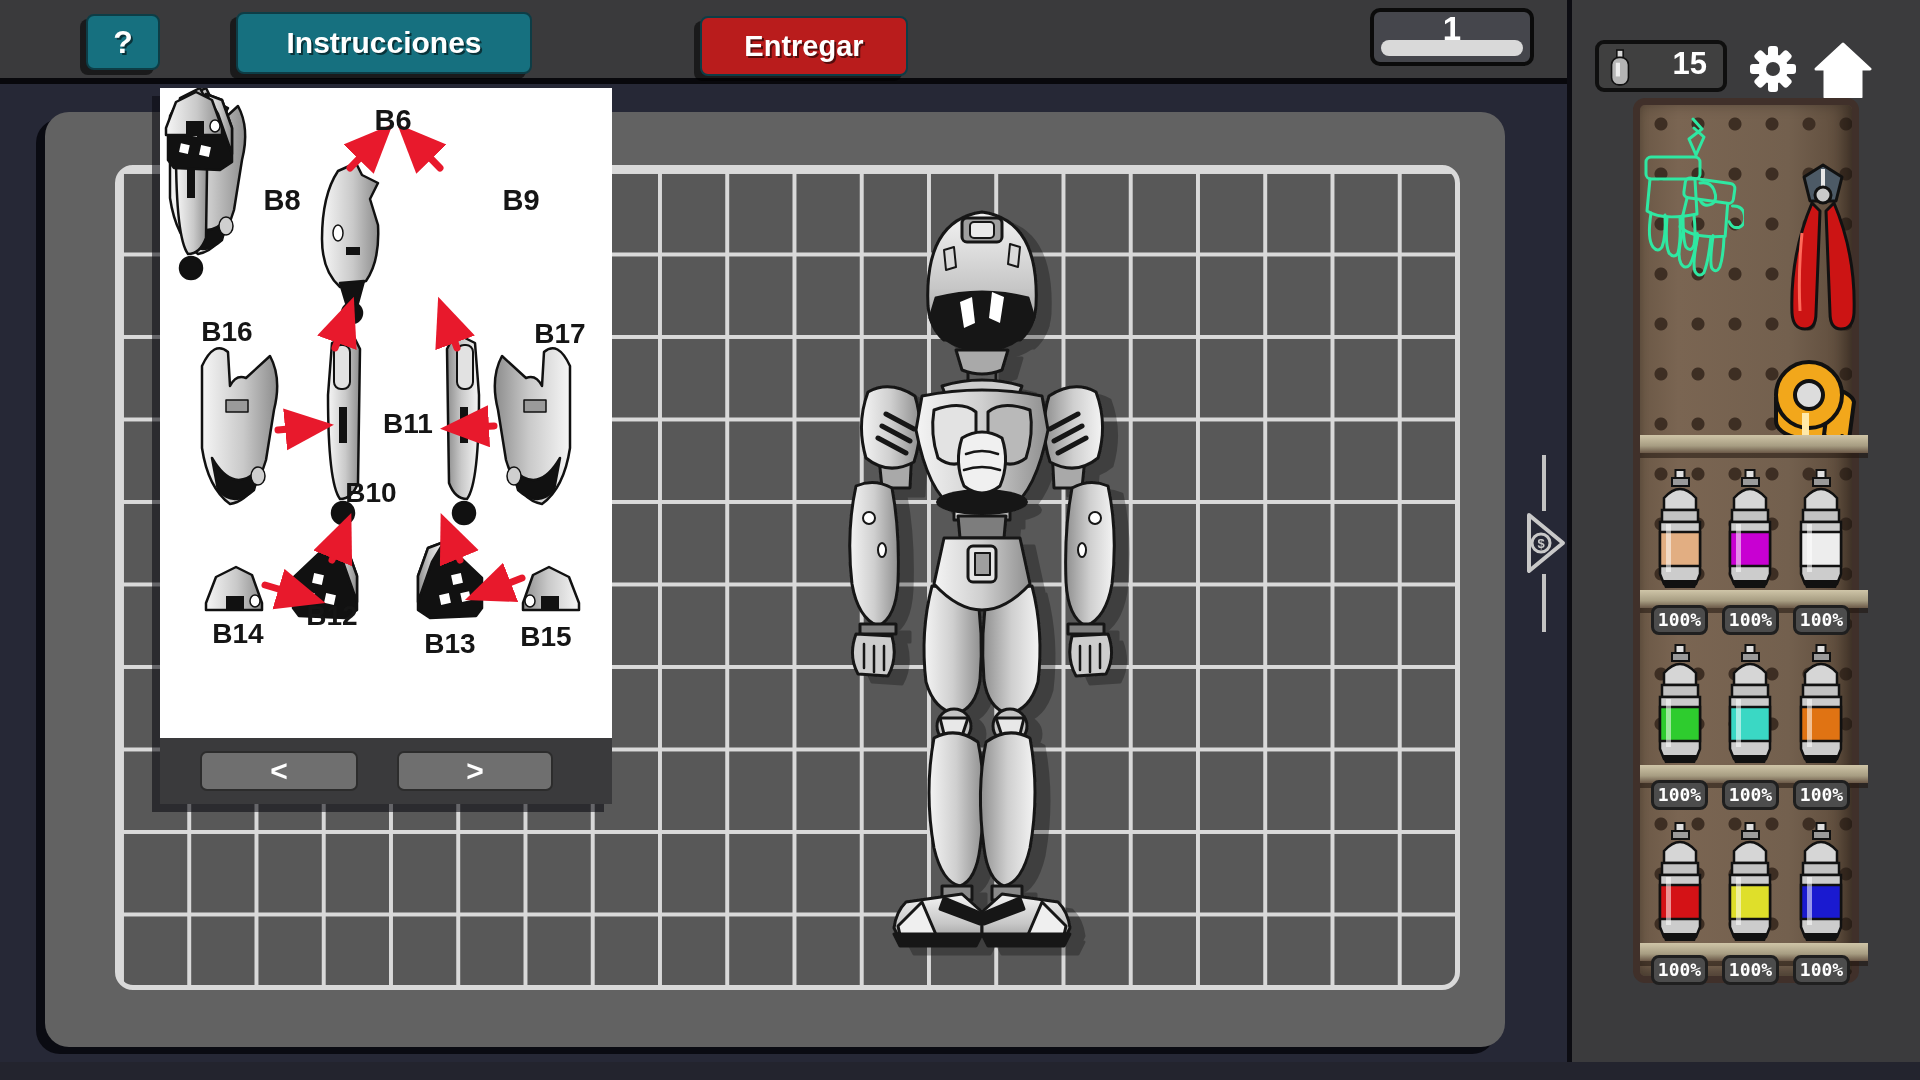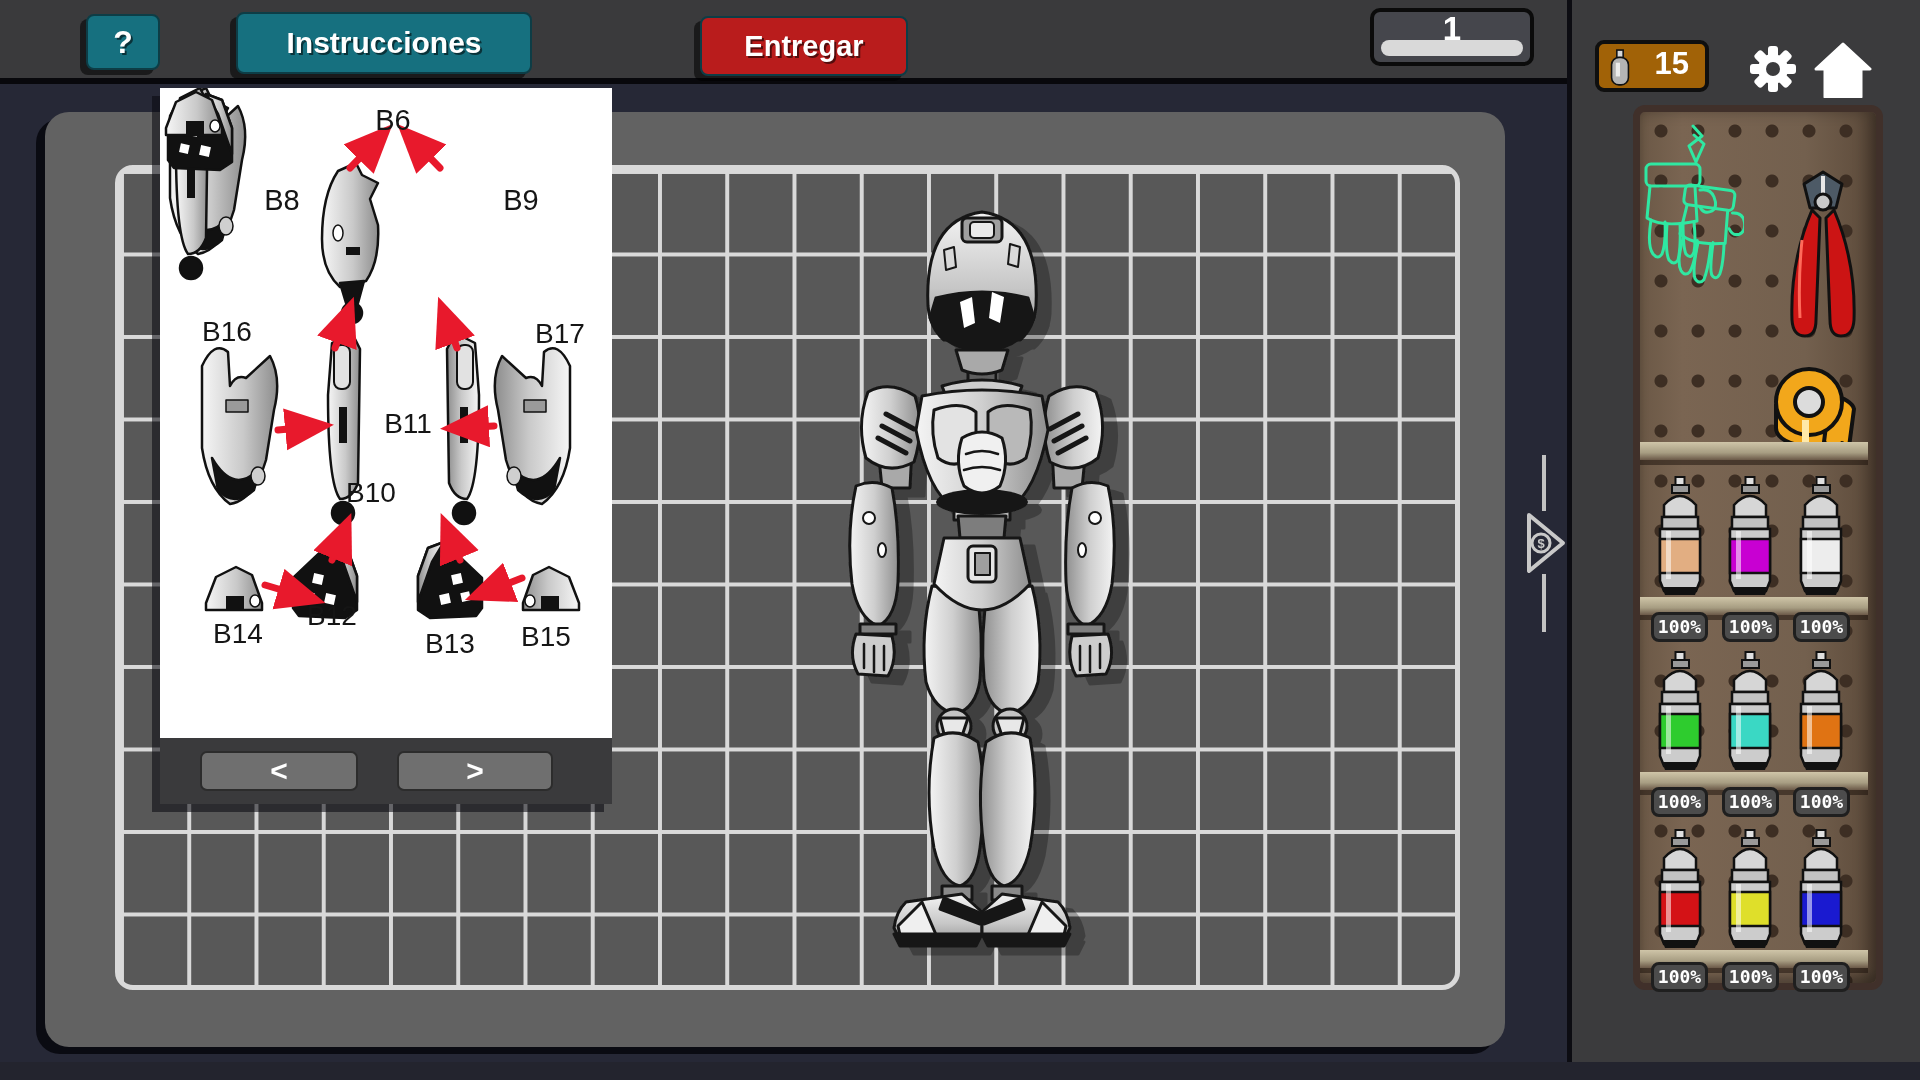--- a/index.html
+++ b/index.html
@@ -19,21 +19,21 @@
             text-shadow:2px 2px 0 rgba(0,0,0,.55);}
   .btn-help{left:86px;top:14px;width:70px;height:52px;background:#16707f;font-size:32px;line-height:52px;}
   .btn-instr{left:236px;top:12px;width:292px;height:58px;background:#16707f;font-size:30px;line-height:58px;}
   .btn-submit{left:700px;top:16px;width:204px;height:56px;background:#b91c1c;font-size:29px;line-height:56px;}
 
   .level-widget{position:absolute;left:1370px;top:8px;width:164px;height:58px;background:#45464c;
                 border:4px solid #0b0b0b;border-radius:10px;box-sizing:border-box;}
   .level-num{position:absolute;left:0;right:0;top:-2px;text-align:center;color:#fff;font-size:33px;font-weight:bold;}
   .level-bar{position:absolute;left:7px;right:7px;bottom:6px;height:16px;background:#d9d9d9;border-radius:8px;}
 
-  .paint-counter{position:absolute;left:1595px;top:40px;width:114px;height:52px;background:#a16207;
+  .paint-counter{position:absolute;left:1595px;top:40px;width:132px;height:52px;background:#404040;
                  border:4px solid #0f0f0f;border-radius:9px;box-sizing:border-box;}
   .paint-counter .num{position:absolute;right:16px;top:2px;color:#fff;font-size:31px;font-weight:bold;}
   .paint-counter svg{position:absolute;left:8px;top:5px;}
   .icon-btn{position:absolute;cursor:pointer;}
 
   
   .workspace{position:absolute;left:45px;top:112px;width:1460px;height:935px;background:#626262;
              border-radius:24px;box-shadow:-9px 7px 0 rgba(8,8,14,.9);}
   .grid{position:absolute;left:70px;top:53px;width:1345px;height:825px;box-sizing:border-box;
         border:5px solid #d9d9d9;border-radius:18px;background:#585858;
@@ -46,25 +46,25 @@
   
   .instr-panel{position:absolute;left:160px;top:88px;width:452px;height:716px;
                box-shadow:-8px 8px 0 rgba(8,8,14,.55);}
   .instr-white{position:absolute;left:0;top:0;width:452px;height:650px;background:#fff;}
   .instr-footer{position:absolute;left:0;top:650px;width:452px;height:66px;background:#3a3a3c;}
   .nav-btn{position:absolute;top:13px;height:40px;background:#6f6f6f;border:2px solid #2c2c2c;
            border-radius:7px;color:#fff;font-size:30px;font-weight:bold;text-align:center;
            line-height:36px;box-sizing:border-box;cursor:pointer;}
   .nav-prev{left:40px;width:158px;}
   .nav-next{left:237px;width:156px;}
-  .plabel{position:absolute;transform:translateX(-50%);font-weight:normal;color:#151515;white-space:nowrap;}
+  .plabel{position:absolute;transform:translateX(-50%);font-weight:bold;color:#151515;white-space:nowrap;}
   .lg{font-size:29px;} .sm{font-size:28px;}
 
   
-  .pegboard{position:absolute;left:1633px;top:105px;width:250px;height:885px;box-sizing:border-box;
+  .pegboard{position:absolute;left:1633px;top:98px;width:226px;height:885px;box-sizing:border-box;
             background:linear-gradient(90deg,#6b5846,#7a6552 18%,#73604e 70%,#5c4a3a);
             background-image:radial-gradient(circle 7px at 7px 7px,#3d2e23 6px,transparent 7px),
                              linear-gradient(90deg,#6b5846,#7a6552 18%,#73604e 70%,#5c4a3a);
             background-size:37px 50px,100% 100%;background-position:14px 12px,0 0;
             border:7px solid #40302a;border-radius:12px;
             box-shadow:inset -10px 0 14px rgba(0,0,0,.25),inset 0 -8px 10px rgba(0,0,0,.2);}
   .shelf{position:absolute;left:0px;width:228px;height:18px;
          background:linear-gradient(#cfc5a8,#a79d82 60%,#6b5948);
          box-shadow:0 5px 0 rgba(25,16,10,.5);}
   .tool{position:absolute;cursor:pointer;}

